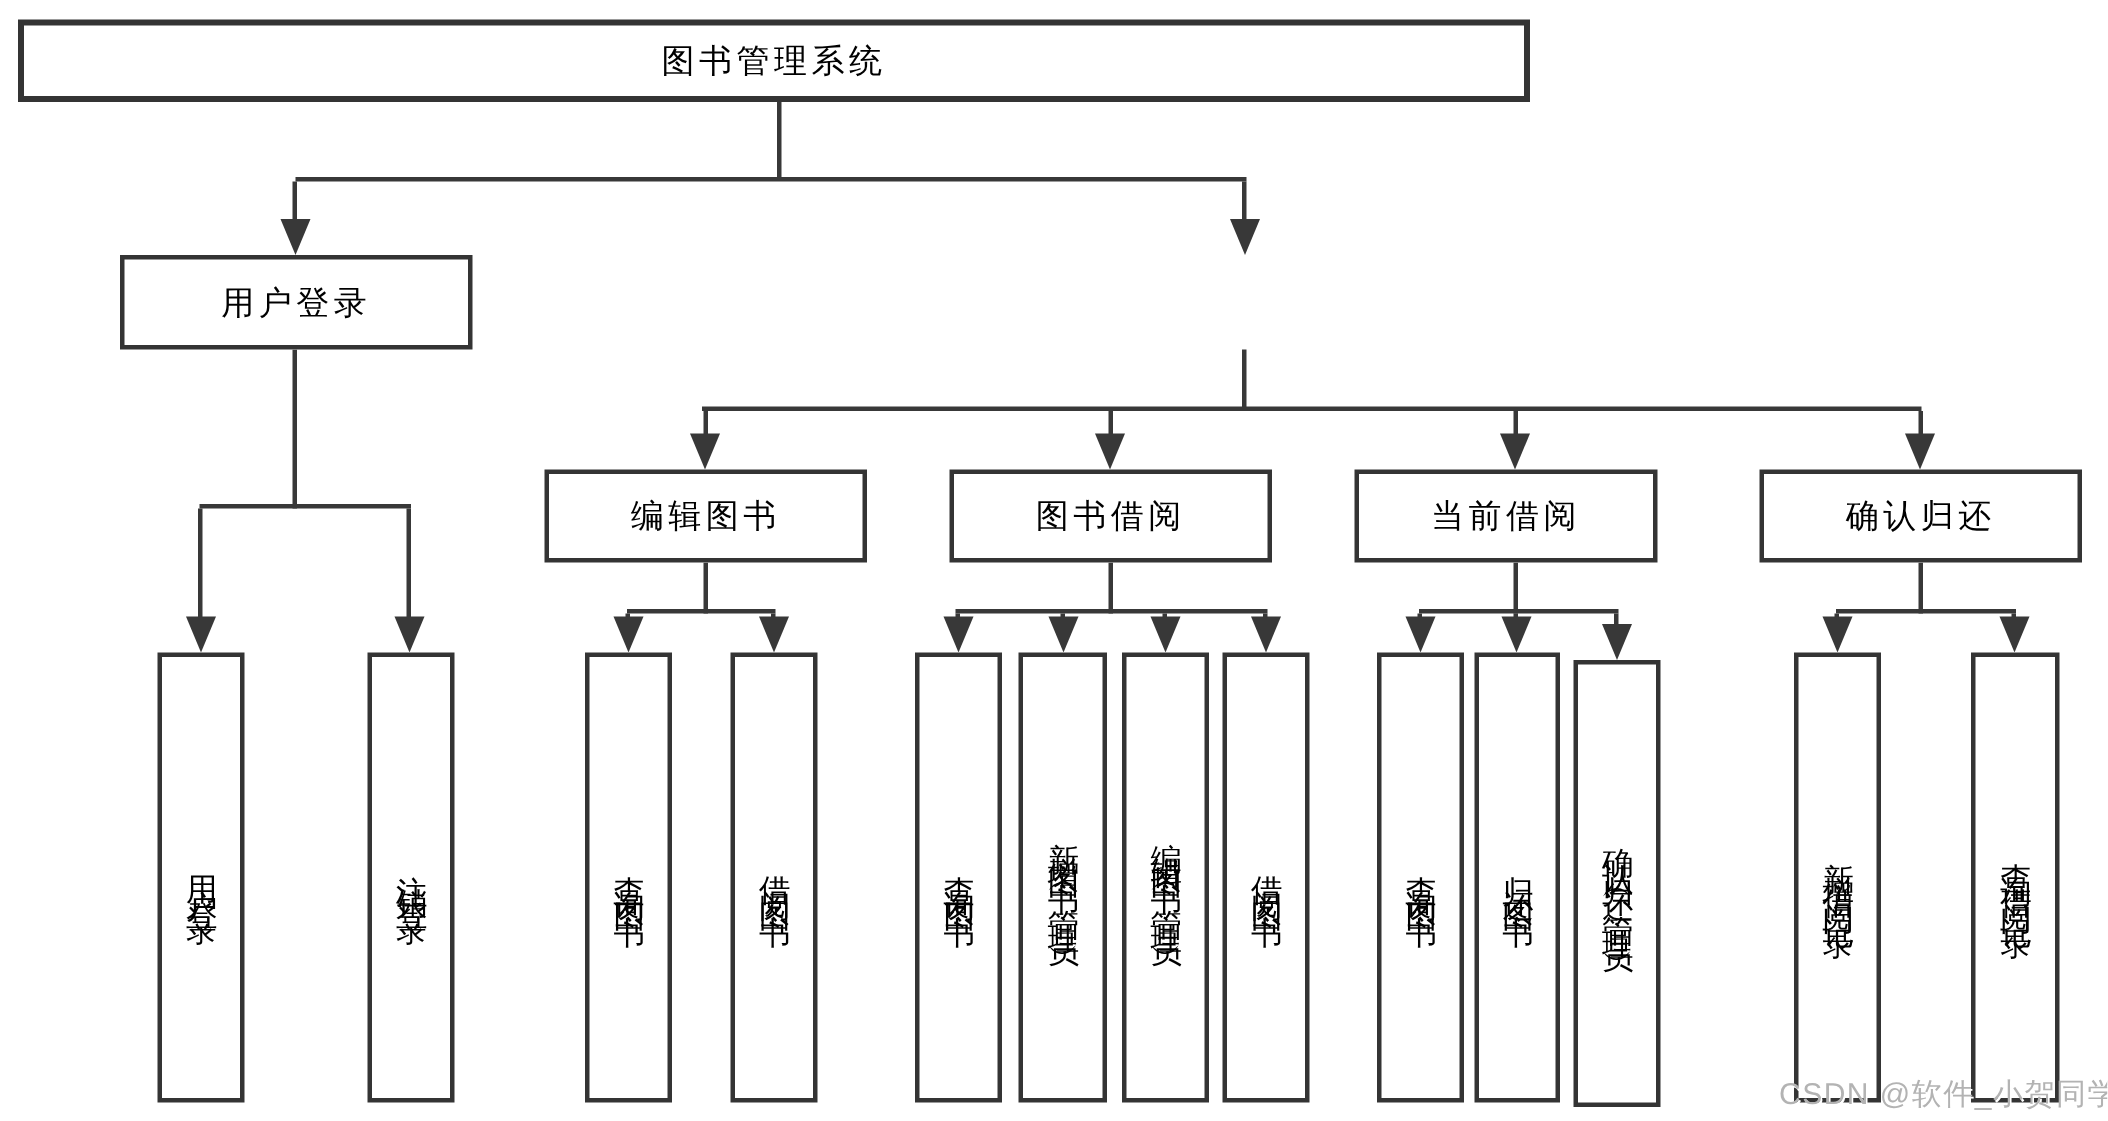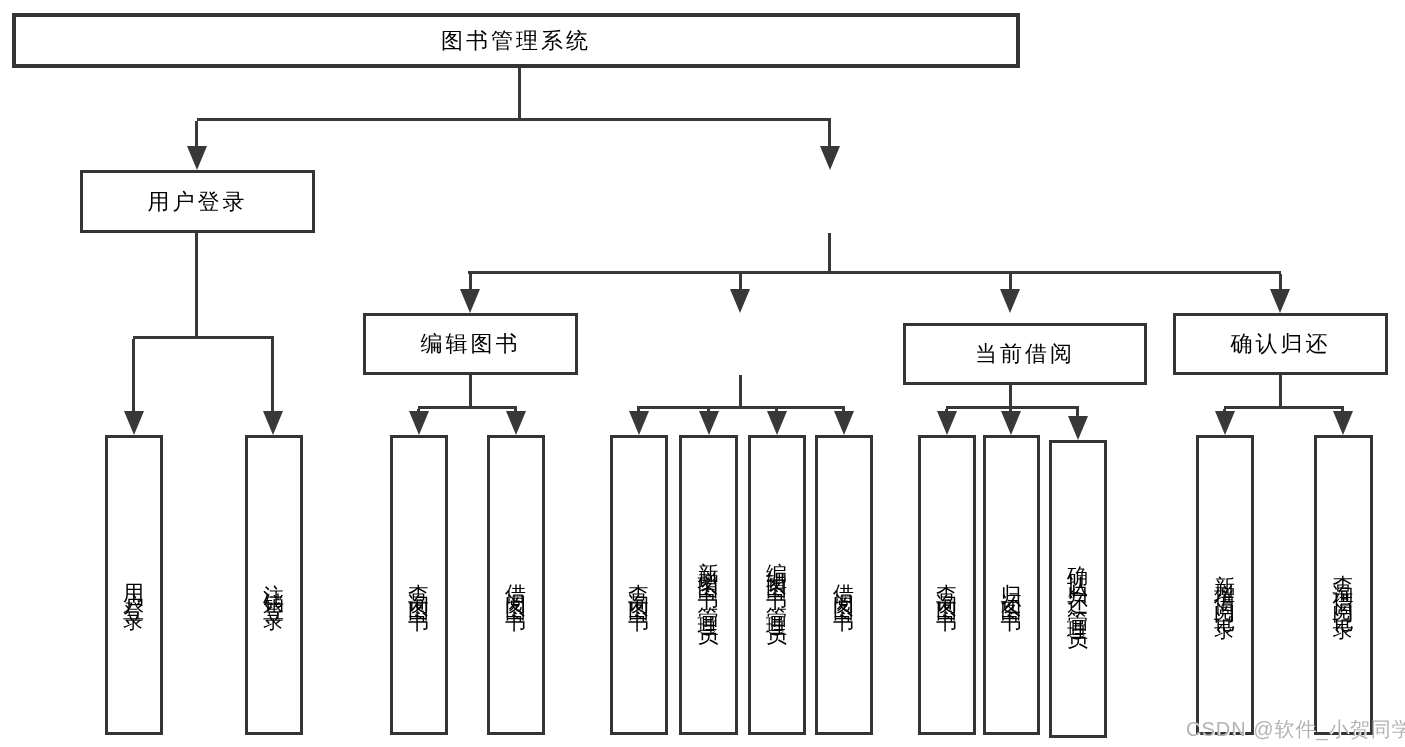--- a/index.html
+++ b/index.html
@@ -125,22 +125,25 @@
 
   <div class="node" style="left:80px;top:170px;width:235px;height:63px">
     <span class="hlabel">用户登录</span>
   </div>
 
 
   <div class="node" style="left:363px;top:313px;width:215px;height:62px">
     <span class="hlabel">编辑图书</span>
   </div>
 
+  <div class="node" style="left:633px;top:313px;width:215px;height:62px">
+    <span class="hlabel">图书借阅</span>
+  </div>
 
-  <div class="node" style="left:903px;top:323px;width:244px;height:62px">
+  <div class="node" style="left:903px;top:313px;width:202px;height:62px">
     <span class="hlabel">当前借阅</span>
   </div>
 
   <div class="node" style="left:1173px;top:313px;width:215px;height:62px">
     <span class="hlabel">确认归还</span>
   </div>
 
   <div class="node" style="left:105px;top:435px;width:58px;height:300px">
     <span class="vlabel">用户登录</span>
   </div>

